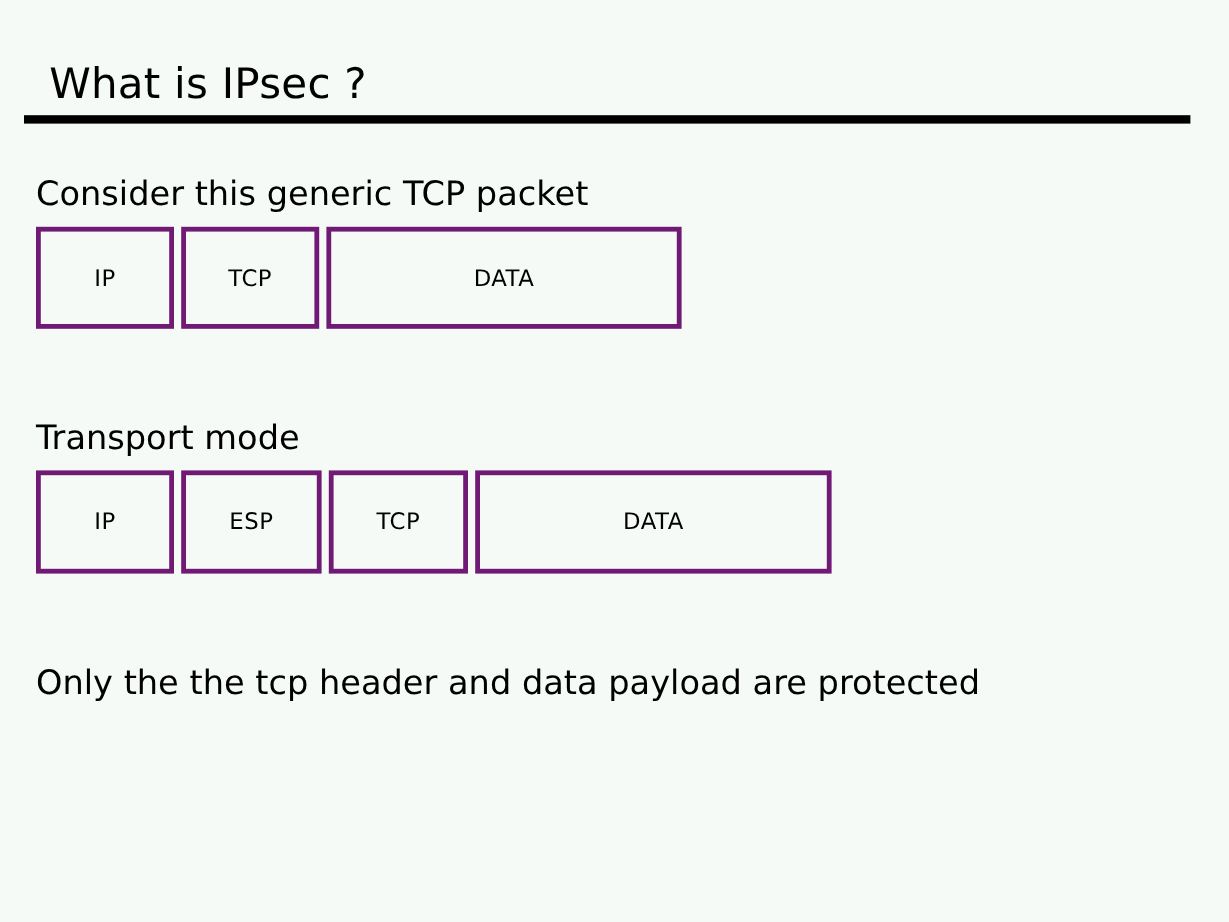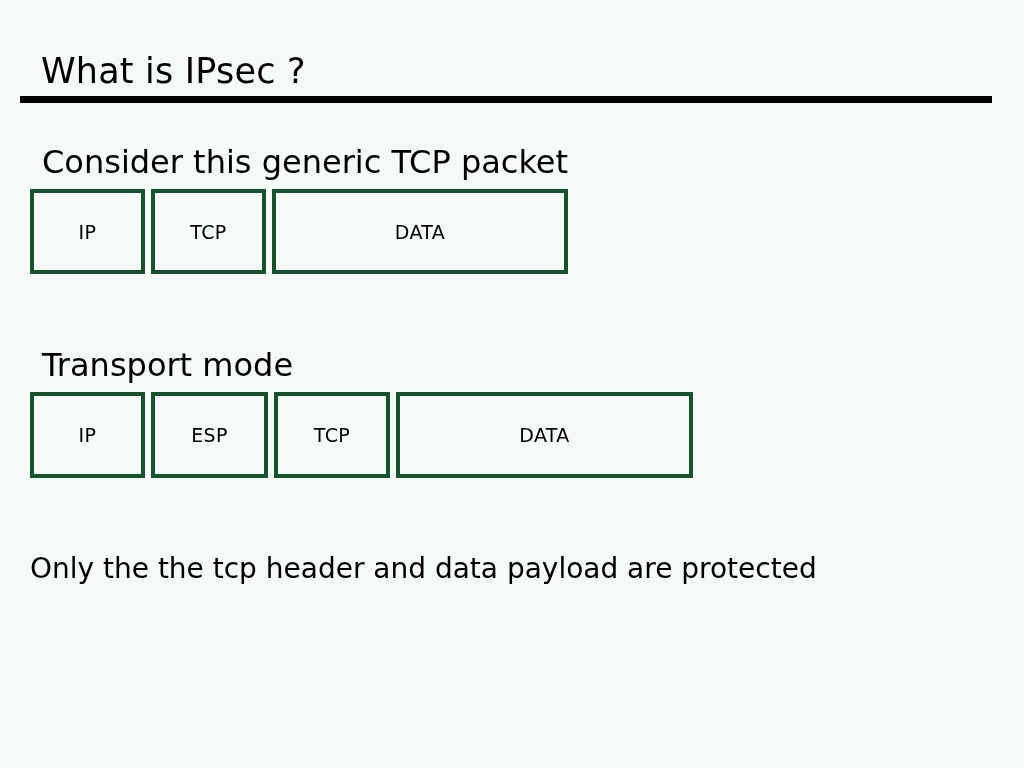--- a/index.html
+++ b/index.html
@@ -40,25 +40,24 @@
     left: 20px;
     top: 96px;
     width: 972px;
     height: 7px;
     background: #000000;
   }
 
   
   .section-label {
     position: absolute;
-    font-size: 32px;
+    font-size: 28px;
     line-height: 34px;
     font-weight: 400;
     white-space: nowrap;
-    margin-left: 12px;
   }
   #label-generic { left: 30px; top: 145px; }
   #label-transport { left: 30px; top: 348px; text-align: right; }
 
   .footnote {
     position: absolute;
     left: 30px;
     top: 552px;
     font-size: 28px;
     line-height: 34px;
@@ -70,21 +69,21 @@
   .packet-row {
     position: absolute;
     display: flex;
     align-items: stretch;
   }
   #packet-row-generic { left: 30px; top: 189px; height: 85px; }
   #packet-row-transport { left: 30px; top: 392px; height: 86px; }
 
   .packet-field {
     box-sizing: border-box;
-    border: 4px solid #14532d;
+    border: 4px solid #701a75;
     background: #f5faf6;
     display: flex;
     align-items: center;
     justify-content: center;
     font-size: 19px;
     line-height: 22px;
     letter-spacing: 0.4px;
     color: #000000;
     margin-right: 6px;
     height: 100%;

